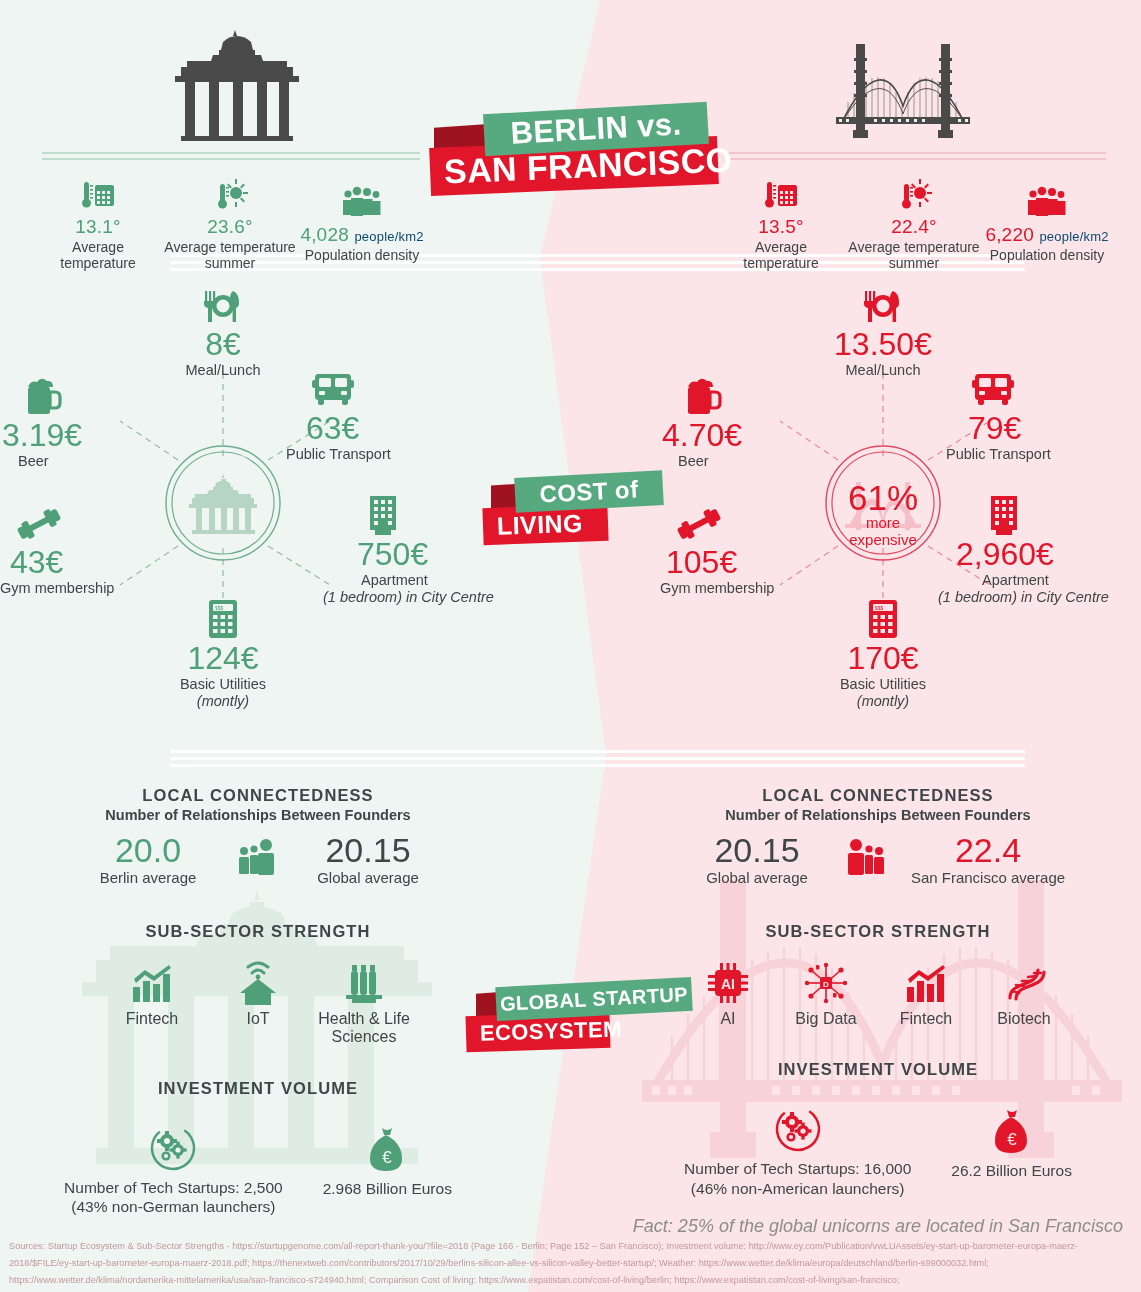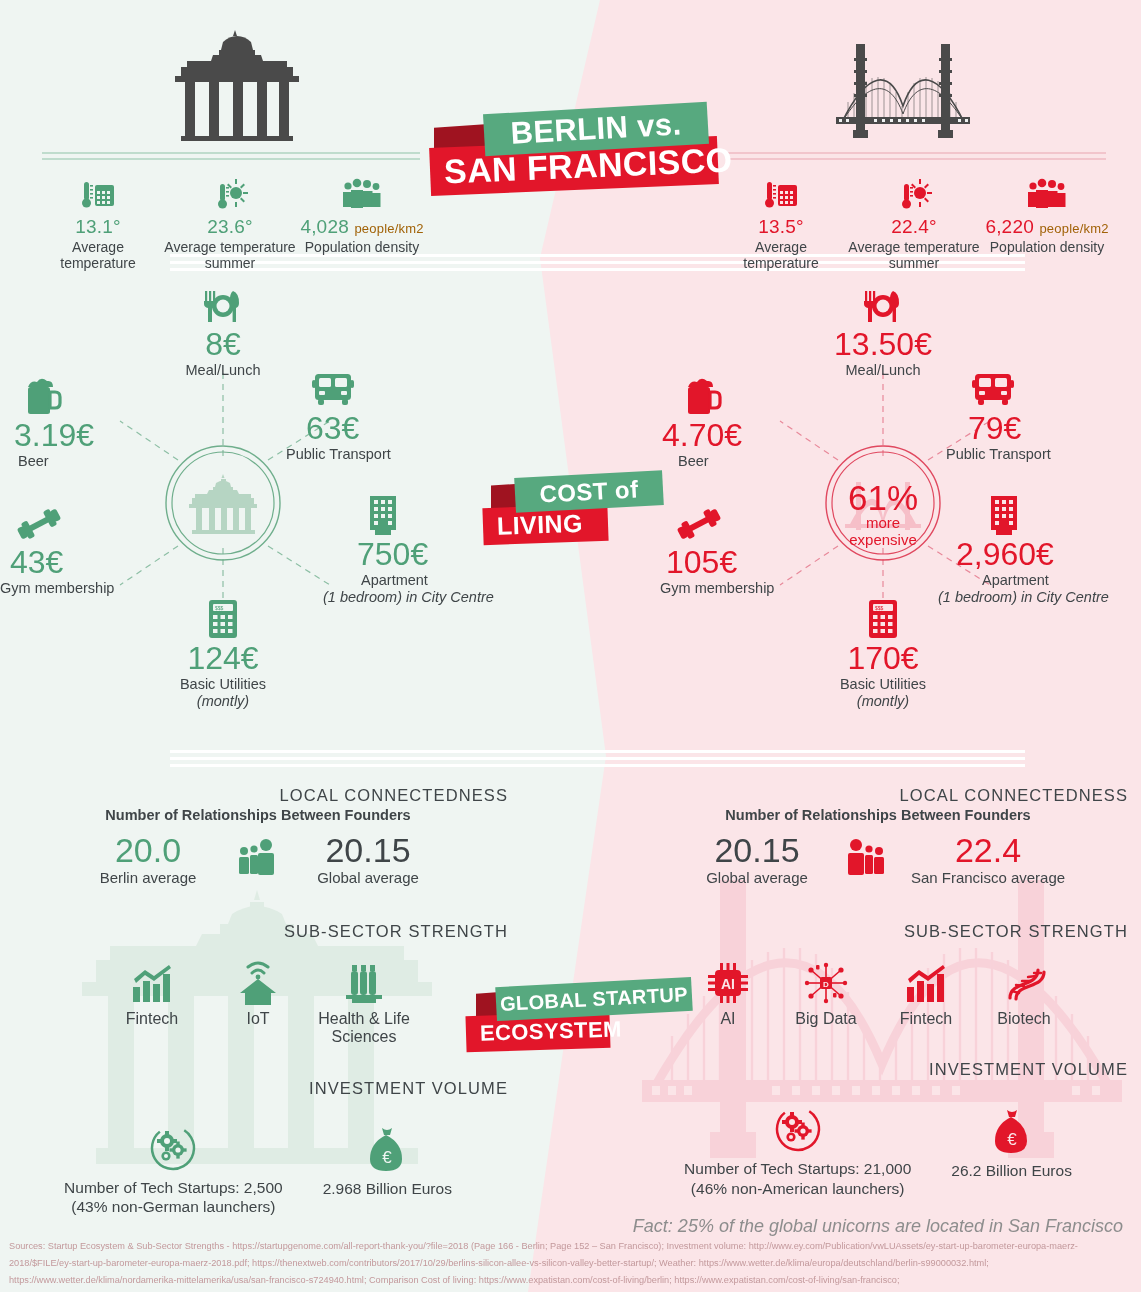--- a/index.html
+++ b/index.html
@@ -31,25 +31,25 @@
   :root { }
   .g { color:#4fa078; }
   .r { color:#e2162a; }
   .dark { color:#3f4548; }
 
   
   .landmark { position:absolute; }
   .hdr-rule { position:absolute; height:8px; }
   .hdr-rule i { position:absolute; left:0; width:100%; height:1.5px; display:block; }
 
-  .stats-row { position:absolute; display:flex; }
+  .stats-row { position:absolute; display:flex;align-items:center; }
   .stat { text-align:center; }
   .stat .ico { height:44px; display:flex; align-items:flex-end; justify-content:center; margin-bottom:4px; }
   .stat .val { font-size:19px; font-weight:400; letter-spacing:.2px; }
-  .stat .val small { font-size:13px; color:#a16207; }
+  .stat .val small { font-size:13px; color:#0c4a6e; }
   .stat .lbl { font-size:14px; color:#3f4548; line-height:1.15; margin-top:1px; }
 
   
   .ribbon { position:absolute; z-index:40; }
   .rib-top, .rib-bot {
     position:absolute; color:#fff; font-weight:700;
     display:flex; align-items:center; justify-content:center;
     white-space:nowrap; letter-spacing:.4px;
   }
   .rib-top { background:#57a97f; }
@@ -62,21 +62,21 @@
   .item .ico { height:42px; display:flex; align-items:flex-end; justify-content:center; margin-bottom:2px; }
   .item .val { font-size:32px; font-weight:400; line-height:1.05; }
   .item .lbl { font-size:14.5px; color:#3f4548; line-height:1.2; }
 
   .pct { position:absolute; text-align:center; width:160px; }
   .pct .big { font-size:35px; color:#e2162a; line-height:1; }
   .pct .sm  { font-size:15px; color:#e2162a; line-height:1.1; }
 
   
   .eco { position:absolute; width:500px; text-align:center; }
-  .eco h3 { font-size:16.5px; font-weight:400; letter-spacing:1.1px; color:#3f4548;text-align:right; }
+  .eco h3 { font-size:16.5px; font-weight:700; letter-spacing:1.1px; color:#3f4548; }
   .eco h4 { font-size:14.5px; font-weight:700; color:#3f4548; margin-top:2px; }
   .conn { display:flex; align-items:center; justify-content:center; gap:8px; margin-top:10px; }
   .conn .num { font-size:34px; line-height:1; }
   .conn .cap { font-size:15px; color:#3f4548; margin-top:2px; }
   .sectors { display:flex; justify-content:center; gap:10px; margin-top:18px; }
   .sector { width:96px; text-align:center; }
   .sector .ico { height:46px; display:flex; align-items:flex-end; justify-content:center; }
   .sector .nm { font-size:16px; color:#3f4548; line-height:1.15; margin-top:5px; }
   .inv { display:flex; justify-content:center; gap:40px; margin-top:18px; align-items:flex-end; }
   .inv .cell { text-align:center; }
@@ -421,21 +421,21 @@
     <div class="item" style="left:-48px; top:117px; text-align:left; padding-left:48px;">
       <div class="ico" style="justify-content:flex-start; padding-left:22px;">
         <svg width="40" height="42" viewBox="0 0 40 42">
           <g fill="#4fa078">
             <path d="M6 12 q3 -7 9 -5 q4 -6 10 -1 q6 -1 6 6 z"></path>
             <rect x="6" y="12" width="22" height="27" rx="2.5"></rect>
             <path d="M28 17 h5 q5 0 5 5 v6 q0 5 -5 5 h-5z" fill="none" stroke="#4fa078" stroke-width="3.2"></path>
           </g>
         </svg>
       </div>
-      <div class="val g" style="text-align:left; padding-left:14px;">3.19€</div>
+      <div class="val g" style="text-align:left; padding-left:2px;">3.19€</div>
       <div class="lbl" style="text-align:left; padding-left:18px;">Beer</div>
     </div>
 
     <div class="item" style="left:286px; top:110px; text-align:left;">
       <div class="ico" style="justify-content:flex-start; padding-left:24px;">
         <svg width="46" height="40" viewBox="0 0 46 40">
           <g fill="#4fa078">
             <rect x="5" y="4" width="36" height="26" rx="3.5"></rect>
             <rect x="2" y="10" width="4" height="8" rx="2"></rect>
               <rect x="40" y="10" width="4" height="8" rx="2"></rect>
@@ -1036,21 +1036,21 @@
                   <rect x="29.3" y="31" width="3.4" height="3.6"></rect>
                   <rect x="22.5" y="24.3" width="3.6" height="3.4"></rect>
                   <rect x="36" y="24.3" width="3.6" height="3.4"></rect>
                 </g>
               <circle cx="19" cy="32" r="4.6"></circle>
                 <circle cx="19" cy="32" r="2" fill="#fbe5e8"></circle>
             </g>
           </svg>
         </div>
         <div class="txt" style="white-space:nowrap">
-          <div>Number of Tech Startups: 21,000</div>
+          <div>Number of Tech Startups: 16,000</div>
           <div>(46% non-American launchers)</div>
         </div>
       </div>
       <div class="cell" style="padding-bottom:18px">
         <div class="ico">
           <svg width="44" height="48" viewBox="0 0 44 48">
             <g fill="#e2162a">
               <path d="M17 3 q5 4 10 0 l-2 7 h-6z"></path>
               <path d="M21 10 q-16 8 -16 24 q0 12 16 12 q16 0 16 -12 q0 -16 -16 -24z"></path>
             </g>

